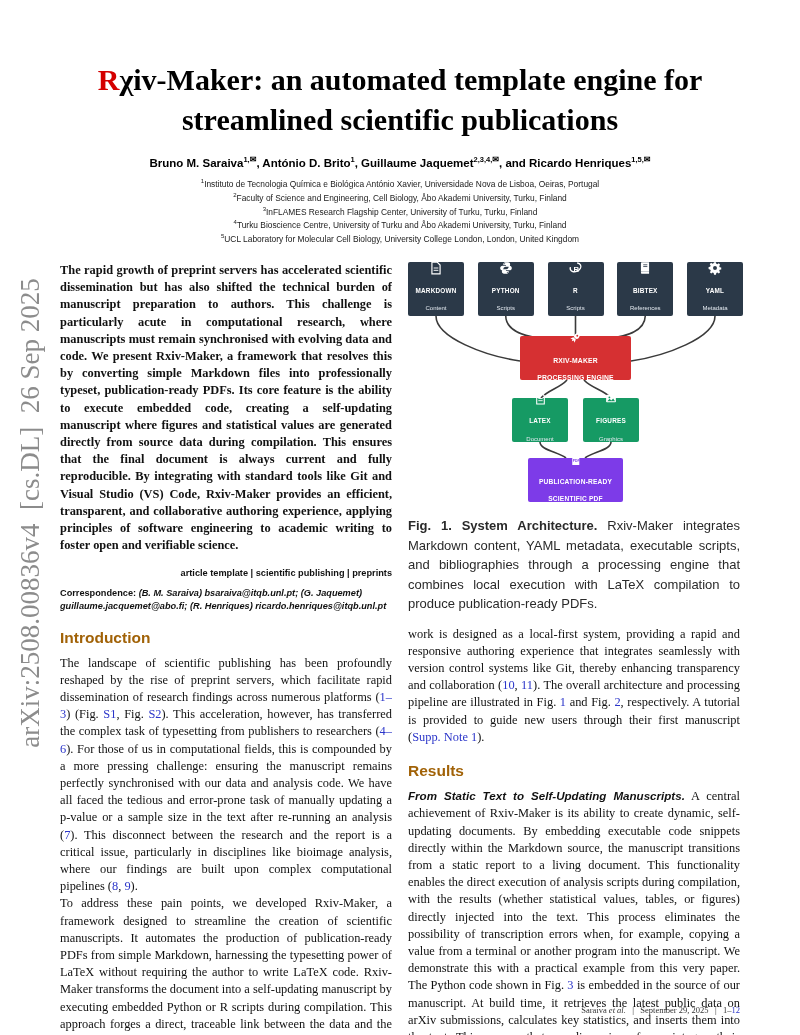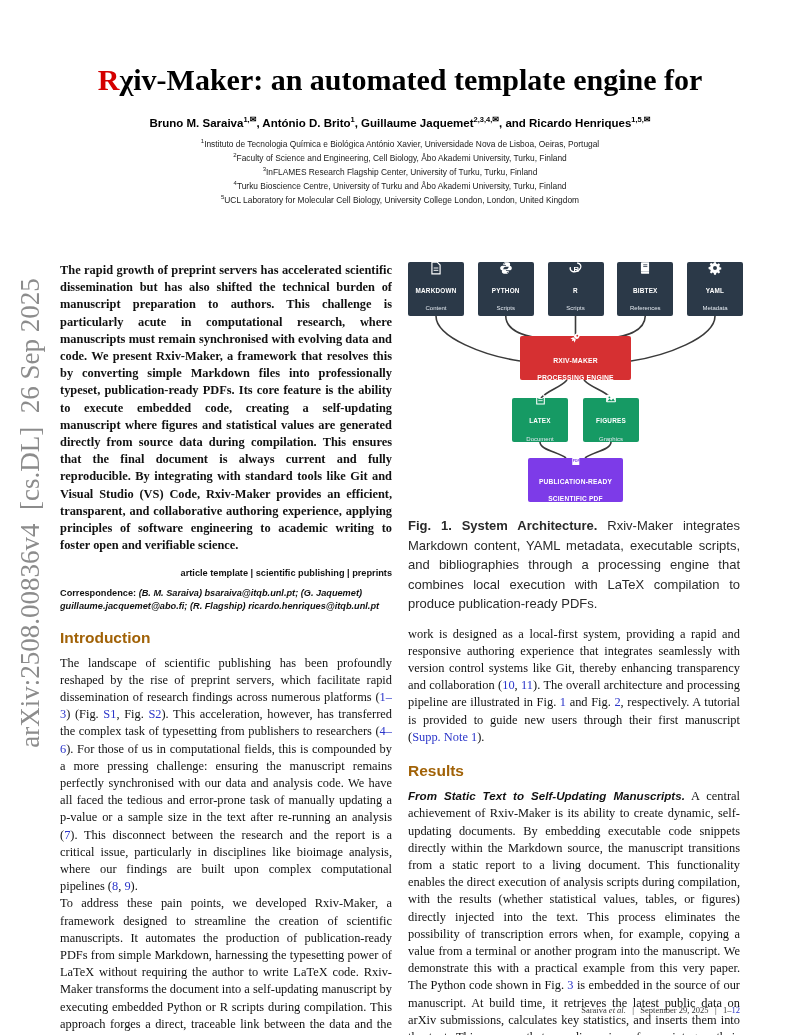--- a/index.html
+++ b/index.html
@@ -60,39 +60,39 @@
     font-size:8.5px;color:#333;white-space:pre;text-align:right;}
 </style>
 </head>
 <body>
 
 <div id="page">
 
   <div class="arxiv-side">arXiv:2508.00836v4  [cs.DL]  26 Sep 2025</div>
 
   <div class="header">
-    <div class="title"><span class="red-r">R</span><span class="chi">χ</span><span>iv-Maker: an automated template engine for</span><br></div>
+    <div class="title"><span class="red-r">R</span><span class="chi">χ</span><span>iv-Maker: an automated template engine for</span><br><span>streamlined scientific publications</span></div>
 
     <div class="authors">
       <span><span>Bruno M. Saraiva</span><sup><span>1,</span><span class="env">✉</span></sup><span>, </span></span><span><span>António D. Brito</span><sup><span>1</span><span class="env"></span></sup><span>, </span></span><span><span>Guillaume Jaquemet</span><sup><span>2,3,4,</span><span class="env">✉</span></sup><span>, and </span></span><span><span>Ricardo Henriques</span><sup><span>1,5,</span><span class="env">✉</span></sup><span></span></span>
     </div>
 
     <div class="affils">
       <div><sup>1</sup><span>Instituto de Tecnologia Química e Biológica António Xavier, Universidade Nova de Lisboa, Oeiras, Portugal</span></div>
       <div><sup>2</sup><span>Faculty of Science and Engineering, Cell Biology, Åbo Akademi University, Turku, Finland</span></div>
       <div><sup>3</sup><span>InFLAMES Research Flagship Center, University of Turku, Turku, Finland</span></div>
       <div><sup>4</sup><span>Turku Bioscience Centre, University of Turku and Åbo Akademi University, Turku, Finland</span></div>
       <div><sup>5</sup><span>UCL Laboratory for Molecular Cell Biology, University College London, London, United Kingdom</span></div>
     </div>
   </div>
 
   <div class="col col-left">
     <p class="abstract">The rapid growth of preprint servers has accelerated scientific dissemination but has also shifted the technical burden of manuscript preparation to authors. This challenge is particularly acute in computational research, where manuscripts must remain synchronised with evolving data and code. We present Rxiv-Maker, a framework that resolves this by converting simple Markdown files into professionally typeset, publication-ready PDFs. Its core feature is the ability to execute embedded code, creating a self-updating manuscript where figures and statistical values are generated directly from source data during compilation. This ensures that the final document is always current and fully reproducible. By integrating with standard tools like Git and Visual Studio (VS) Code, Rxiv-Maker provides an efficient, transparent, and collaborative authoring experience, applying principles of software engineering to academic writing to foster open and verifiable science.</p>
     <div class="keywords">article template | scientific publishing | preprints</div>
-    <div class="correspondence"><span class="corr-label">Correspondence:</span><span class="corr-body"> (B. M. Saraiva) bsaraiva@itqb.unl.pt; (G. Jaquemet) guillaume.jacquemet@abo.fi; (R. Flagship) ricardo.henriques@itqb.unl.pt</span></div>
+    <div class="correspondence"><span class="corr-label">Correspondence:</span><span class="corr-body"> (B. M. Saraiva) bsaraiva@itqb.unl.pt; (G. Jaquemet) guillaume.jacquemet@abo.fi; (R. Henriques) ricardo.henriques@itqb.unl.pt</span></div>
     <h2 class="sec">Introduction</h2>
     <p><span>The landscape of scientific publishing has been profoundly reshaped by the rise of preprint servers, which facilitate rapid dissemination of research findings across numerous platforms (</span><span class="seg-ref">1–3</span><span>) (Fig. </span><span class="seg-ref">S1</span><span>, Fig. </span><span class="seg-ref">S2</span><span>). This acceleration, however, has transferred the complex task of typesetting from publishers to researchers (</span><span class="seg-ref">4–6</span><span>). For those of us in computational fields, this is compounded by a more pressing challenge: ensuring the manuscript remains perfectly synchronised with our data and analysis code. We have all faced the tedious and error-prone task of manually updating a p-value or a sample size in the text after re-running an analysis (</span><span class="seg-ref">7</span><span>). This disconnect between the research and the report is a critical issue, particularly in disciplines like bioimage analysis, where our findings are built upon complex computational pipelines (</span><span class="seg-ref">8</span><span>, </span><span class="seg-ref">9</span><span>).</span></p>
     <p>To address these pain points, we developed Rxiv-Maker, a framework designed to streamline the creation of scientific manuscripts. It automates the production of publication-ready PDFs from simple Markdown, harnessing the typesetting power of LaTeX without requiring the author to write LaTeX code. Rxiv-Maker transforms the document into a self-updating manuscript by executing embedded Python or R scripts during compilation. This approach forges a direct, traceable link between the data and the final publication, eliminating manual transcription errors and ensuring the document is always synchronised with the latest results. The frame-</p>
   </div>
 
   <div class="col col-right">
 
     <div class="fig1">
       <svg class="wires" width="335" height="244" viewBox="0 0 335 244">
         <g fill="none" stroke="#3a3a3a" stroke-width="1.6">

